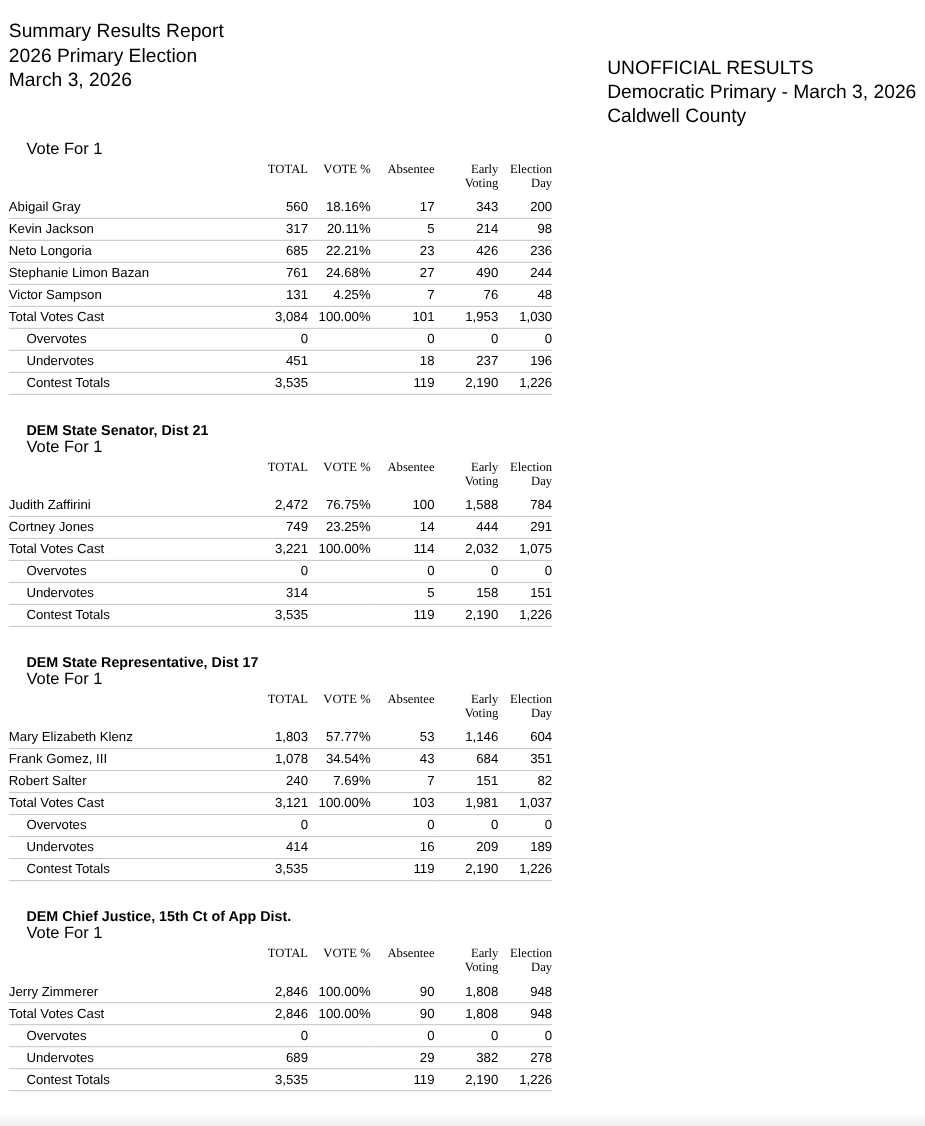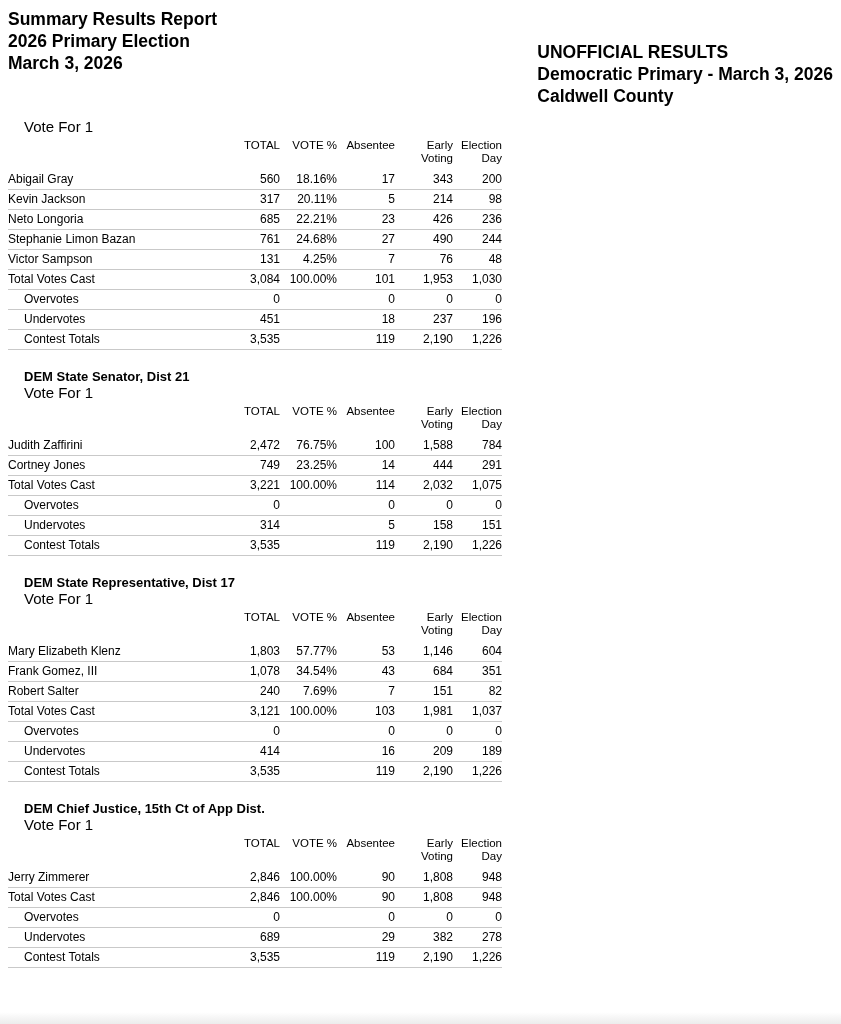--- a/index.html
+++ b/index.html
@@ -9,29 +9,28 @@
     background: #ffffff;
     color: #000000;
     font-family: "Liberation Sans", sans-serif;
     position: relative;
     overflow: hidden;
   }
   .page-header {
     display: flex;
     justify-content: space-between;
     align-items: flex-start;
-    padding: 8px 8px 0 8px;
-    font-weight: bold;
+    padding: 17px 8px 0 8px;
   }
   .hl { font-size: 17.5px; line-height: 22px; white-space: nowrap; }
   .header-right { text-align: left; margin-top: 33px; }
 
   #contests { display: block; }
   .contest { margin-top: 14px; }
-  .contest + .contest { margin-top: 19px; }
+  .contest + .contest { margin-top: 24px; }
   .contest-title {
     margin: 0 0 0 24px;
     font-size: 13px;
     font-weight: 700;
     line-height: 15px;
   }
   .vote-for {
     margin: 3px 0 0 24px;
     font-size: 15px;
     line-height: 11px;
@@ -48,20 +47,21 @@
   col.c-early { width: 58px; }
   col.c-day   { width: 49px; }
   th.col-h {
     font-weight: 400;
     font-size: 11.5px;
     line-height: 13px;
     text-align: right;
     vertical-align: top;
     padding: 0 0 5px 0;
     white-space: pre-line;
+    font-family: Liberation Serif, serif;
   }
   td {
     font-size: 12px;
     line-height: 14px;
     padding: 2px 0 3px 0;
     border-bottom: 1px solid #c9c9c9;
     vertical-align: bottom;
   }
   td.name { text-align: left; white-space: nowrap; }
   td.name.indent { padding-left: 16px; }

